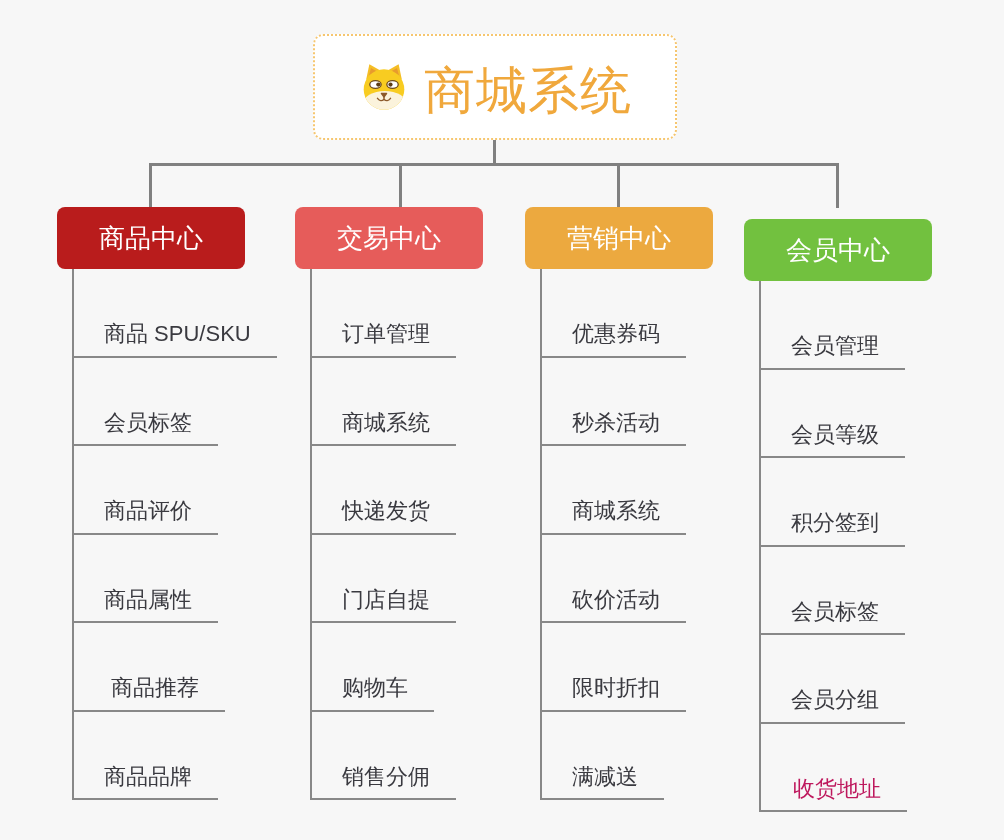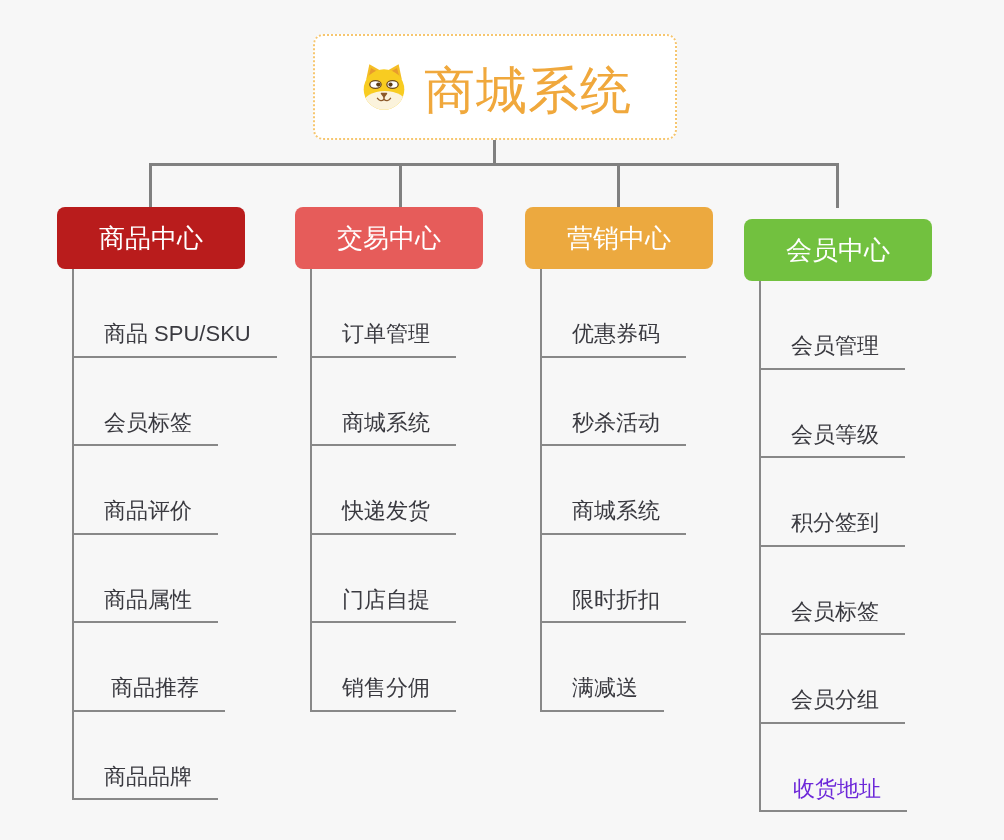--- a/index.html
+++ b/index.html
@@ -142,38 +142,44 @@
       <div class="item">
         <span class="item-label" style="color: rgb(58, 58, 64);">商城系统</span>
       </div>
       <div class="item">
         <span class="item-label" style="color: rgb(58, 58, 64);">快递发货</span>
       </div>
       <div class="item">
         <span class="item-label" style="color: rgb(58, 58, 64);">门店自提</span>
       </div>
       <div class="item">
+        <span class="item-label" style="color: rgb(58, 58, 64);">购物车</span>
+      </div>
+      <div class="item">
         <span class="item-label" style="color: rgb(58, 58, 64);">销售分佣</span>
       </div>
     </div>
   </div>
 
   <div class="branch" style="left:525px;">
     <div class="branch-header" style="background-color: rgb(236, 169, 63);">营销中心</div>
     <div class="branch-items" style="border-left-color: rgb(136, 136, 136);">
       <div class="item">
         <span class="item-label" style="color: rgb(58, 58, 64);">优惠券码</span>
       </div>
       <div class="item">
         <span class="item-label" style="color: rgb(58, 58, 64);">秒杀活动</span>
       </div>
       <div class="item">
         <span class="item-label" style="color: rgb(58, 58, 64);">商城系统</span>
       </div>
       <div class="item">
+        <span class="item-label" style="color: rgb(58, 58, 64);">砍价活动</span>
+      </div>
+      <div class="item">
         <span class="item-label" style="color: rgb(58, 58, 64);">限时折扣</span>
       </div>
       <div class="item">
         <span class="item-label" style="color: rgb(58, 58, 64);">满减送</span>
       </div>
     </div>
   </div>
 
   <div class="branch" style="left:744px;margin-top:12px;">
     <div class="branch-header" style="background-color: rgb(114, 193, 63);">会员中心</div>
@@ -187,18 +193,18 @@
       <div class="item">
         <span class="item-label" style="color: rgb(58, 58, 64);">积分签到</span>
       </div>
       <div class="item">
         <span class="item-label" style="color: rgb(58, 58, 64);">会员标签</span>
       </div>
       <div class="item">
         <span class="item-label" style="color: rgb(58, 58, 64);">会员分组</span>
       </div>
       <div class="item">
-        <span class="item-label" style="color: #6d28d9; padding-left: 32px;">收货地址</span>
+        <span class="item-label" style="color: #be185d; padding-left: 32px;">收货地址</span>
       </div>
     </div>
   </div>
 
 </div>
 
 </body></html>

